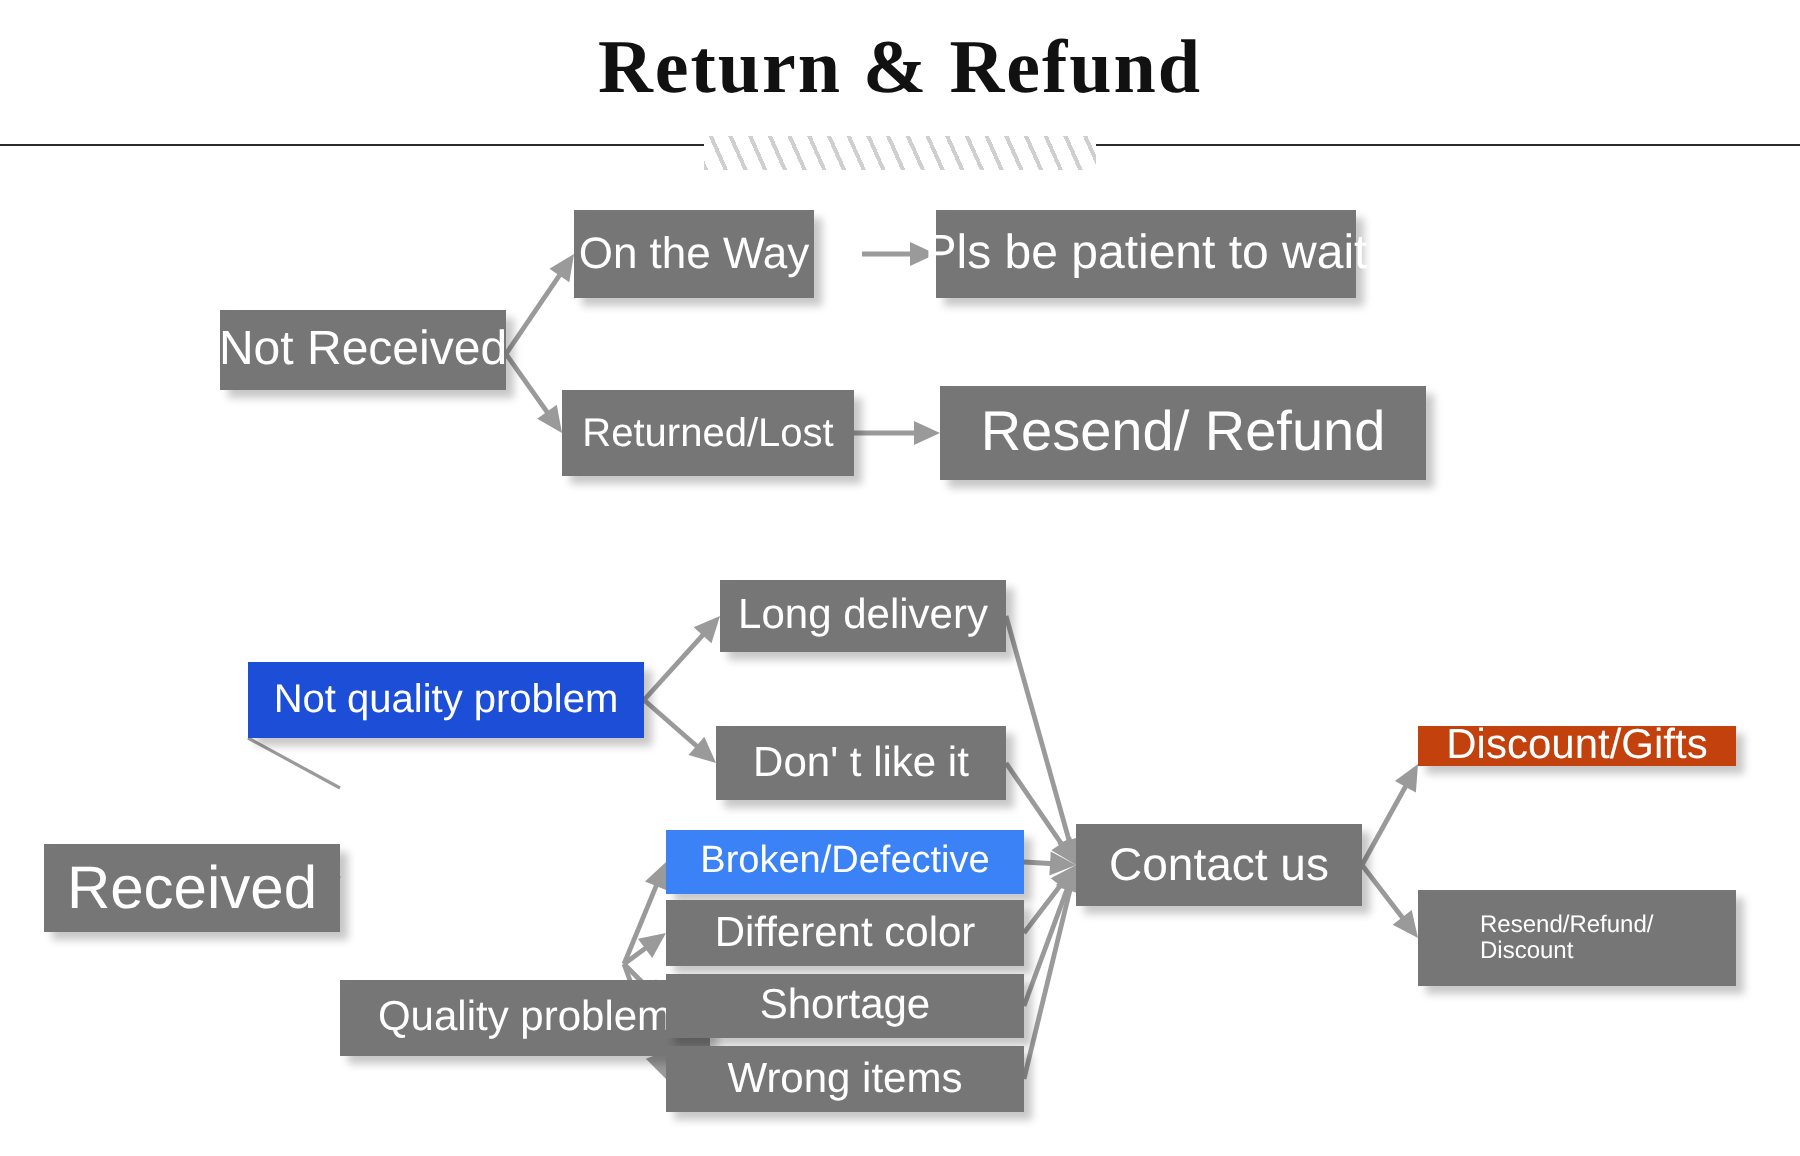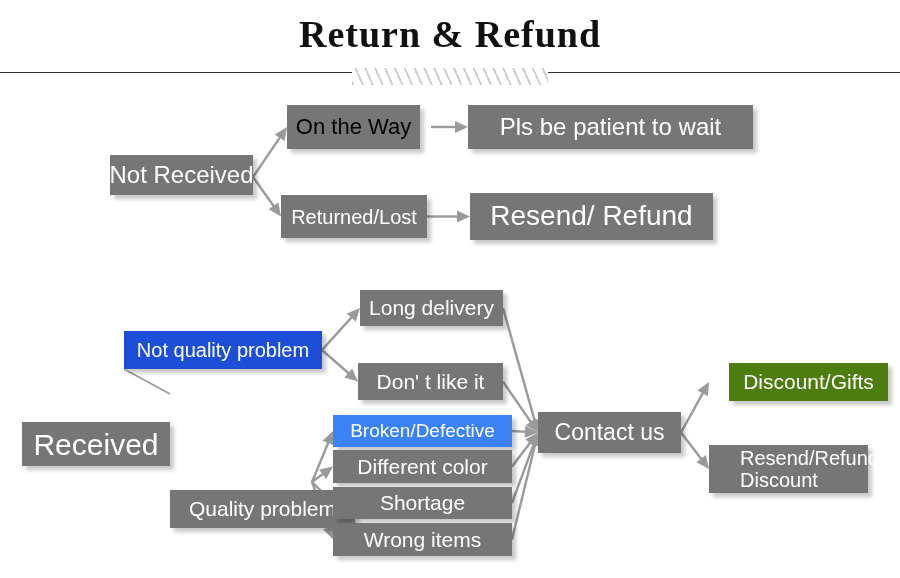--- a/index.html
+++ b/index.html
@@ -179,32 +179,32 @@
         <polygon points="709,382 707.9435942531883,396.2787957089561 697.4488092930579,390.45990503799277" fill="#9a9a9a"></polygon>
       </g>
       <g>
         <line x1="681" y1="432.5" x2="702.3047433281502" y2="460.2722546956244" stroke="#9a9a9a" stroke-width="2.4"></line>
         <polygon points="709,469 696.3268355854271,462.337350097656 705.8480122811096,455.03343372836525" fill="#9a9a9a"></polygon>
       </g>
     </svg>
 
   <div id="nodes-layer">
       <div class="box" style="left: 110px; top: 155px; width: 143px; height: 40px; font-size: 24px; background: rgb(118, 118, 118); color: rgb(255, 255, 255);">Not Received</div>
-      <div class="box" style="left: 287px; top: 105px; width: 133px; height: 44px; font-size: 22px; background: rgb(118, 118, 118); color: #000000;">On the Way</div>
+      <div class="box" style="left: 287px; top: 105px; width: 120px; height: 44px; font-size: 22px; background: rgb(118, 118, 118); color: #ffffff;">On the Way</div>
       <div class="box" style="left: 281px; top: 195px; width: 146px; height: 43px; font-size: 20px; background: rgb(118, 118, 118); color: rgb(255, 255, 255);">Returned/Lost</div>
-      <div class="box" style="left: 468px; top: 105px; width: 285px; height: 44px; font-size: 24px; background: rgb(118, 118, 118); color: rgb(255, 255, 255);">Pls be patient to wait</div>
+      <div class="box" style="left: 468px; top: 105px; width: 210px; height: 44px; font-size: 24px; background: rgb(118, 118, 118); color: rgb(255, 255, 255);">Pls be patient to wait</div>
       <div class="box" style="left: 470px; top: 193px; width: 243px; height: 47px; font-size: 28px; background: rgb(118, 118, 118); color: #ffffff;">Resend/ Refund</div>
       <div class="box" style="left: 22px; top: 394px; width: 148px; height: 44px; font-size: 30px; background: rgb(118, 118, 118); color: rgb(255, 255, 255); margin-top: 28px;">Received</div>
       <div class="box" style="left: 124px; top: 331px; width: 198px; height: 38px; font-size: 20px; background: #1d4ed8; color: rgb(255, 255, 255);">Not quality problem</div>
       <div class="box" style="left: 127px; top: 490px; width: 185px; height: 38px; font-size: 21px; background: rgb(118, 118, 118); color: rgb(255, 255, 255); margin-left: 43px;">Quality problem</div>
       <div class="box" style="left: 360px; top: 290px; width: 143px; height: 36px; font-size: 21px; background: rgb(118, 118, 118); color: rgb(255, 255, 255);">Long delivery</div>
       <div class="box" style="left: 358px; top: 363px; width: 145px; height: 37px; font-size: 21px; background: rgb(118, 118, 118); color: rgb(255, 255, 255);">Don' t like it</div>
       <div class="box" style="left: 333px; top: 415px; width: 179px; height: 32px; font-size: 19px; background: #3b82f6; color: rgb(255, 255, 255);">Broken/Defective</div>
       <div class="box" style="left: 333px; top: 450px; width: 179px; height: 33px; font-size: 21px; background: rgb(118, 118, 118); color: rgb(255, 255, 255);">Different color</div>
       <div class="box" style="left: 333px; top: 487px; width: 179px; height: 32px; font-size: 21px; background: rgb(118, 118, 118); color: rgb(255, 255, 255);">Shortage</div>
       <div class="box" style="left: 333px; top: 523px; width: 179px; height: 33px; font-size: 21px; background: rgb(118, 118, 118); color: rgb(255, 255, 255);">Wrong items</div>
       <div class="box" style="left: 538px; top: 412px; width: 143px; height: 41px; font-size: 23px; background: rgb(118, 118, 118); color: rgb(255, 255, 255);">Contact us</div>
-      <div class="box" style="left: 709px; top: 363px; width: 159px; height: 38px; font-size: 21px; background: #4d7c0f; color: rgb(255, 255, 255); margin-left: 20px;">Discount/Gifts</div>
-      <div class="box left-align" style="left: 709px; top: 445px; width: 159px; height: 48px; font-size: 20px; background: rgb(118, 118, 118); color: rgb(255, 255, 255); padding-left: 31px;">Resend/Refund/
+      <div class="box" style="left: 709px; top: 363px; width: 159px; height: 20px; font-size: 21px; background: #c2410c; color: rgb(255, 255, 255);">Discount/Gifts</div>
+      <div class="box left-align" style="left: 709px; top: 445px; width: 159px; height: 48px; font-size: 12px; background: rgb(118, 118, 118); color: rgb(255, 255, 255); padding-left: 31px;">Resend/Refund/
 Discount</div>
     </div>
 
 </div>
 
 </body></html>

